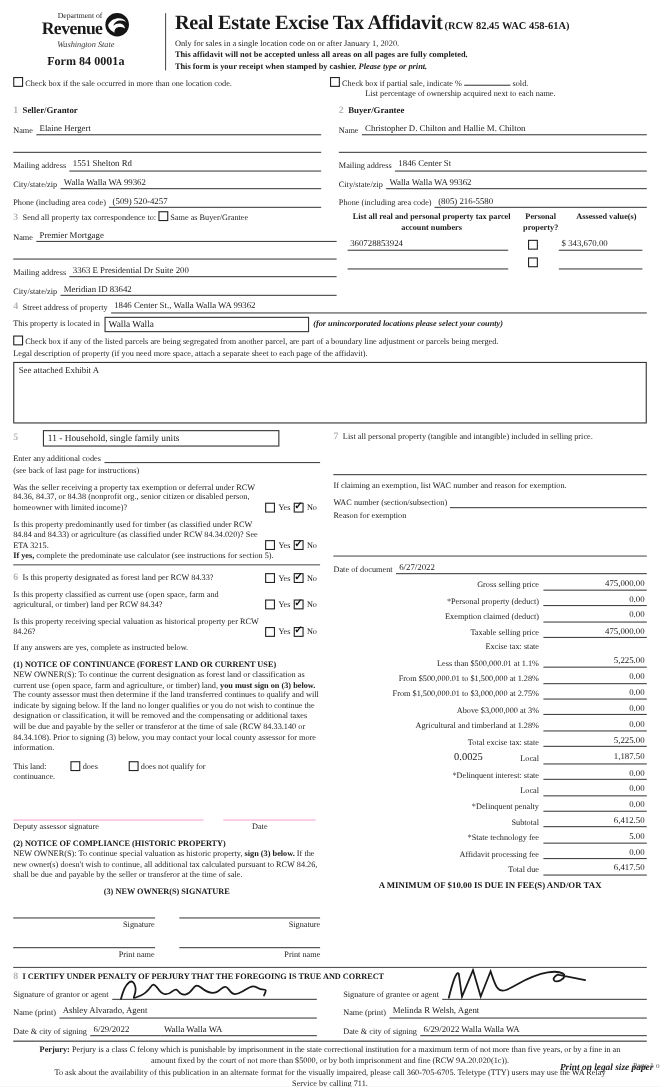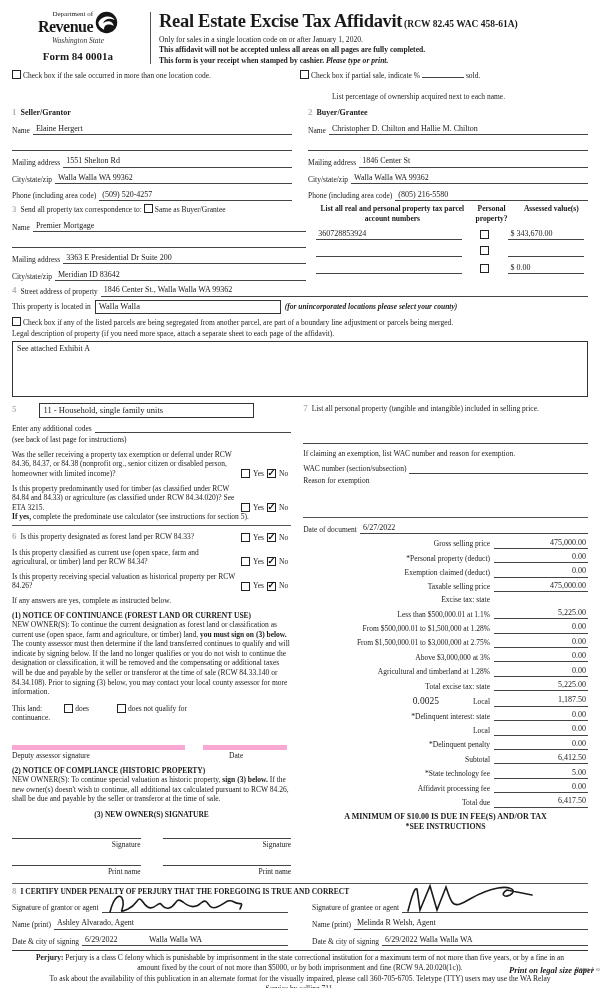--- a/index.html
+++ b/index.html
@@ -23,21 +23,21 @@
   .rcw{font-size:9.5px;font-weight:bold;}
   .instr{font-size:7.6px;margin-top:1px;}
   
   .cb{display:inline-block;width:7px;height:7px;border:1px solid #222;position:relative;
       vertical-align:-1px;margin-right:2px;background:#fff;flex:none;}
   .cb.checked::after{content:"\2713";position:absolute;left:-0.5px;top:-3.5px;font-size:9.5px;font-weight:bold;color:#111;}
   .cbrow{display:flex;margin-top:4px;}
   .cbleft{width:50%;}
   .cbright{width:50%;}
   .blank{display:inline-block;width:42px;border-bottom:1px solid #444;height:7px;margin:0 2px;}
-  .indent{margin-left:32px;margin-top:12px;}
+  .indent{margin-left:32px;}
   
   .twocol{display:flex;gap:16px;}
   .col{flex:1;min-width:0;}
   .sec-h{margin-top:5px;}
   .secnum{color:#b4b4b4;font-weight:bold;font-size:9px;margin-right:4px;}
   .sec-title{font-weight:bold;font-size:8px;}
   .frow2{display:flex;align-items:flex-end;margin-top:5.5px;}
   .lbl{white-space:nowrap;margin-right:3px;}
   .fill{flex:1;border-bottom:1px solid #444;min-height:9px;padding:0 3px 0 3px;font-size:8px;}
   
@@ -61,21 +61,21 @@
   .codebox{display:inline-block;border:1.3px solid #333;width:205px;font-size:8.5px;padding:1px 4px;vertical-align:middle;}
   .qrow{display:flex;align-items:flex-end;margin-top:5px;}
   .qtext{flex:1;padding-right:4px;}
   .yn{white-space:nowrap;display:flex;align-items:center;}
   .yn span{margin-right:3px;}
   .rule-b{border-bottom:1px solid #555;padding-bottom:3px;}
   .notice-t{font-weight:bold;margin-top:5px;}
   .landrow{display:flex;align-items:center;margin-top:7px;}
   .landrow .grp{margin-right:28px;display:flex;align-items:center;}
   .sigline-row{display:flex;gap:18px;margin-top:22px;}
-  .sigline{border-top:5px solid #f9a8d4;padding-top:1px;}
+  .sigline{border-top:1px solid #f9a8d4;padding-top:1px;margin-top:12px;}
   .w60{width:62%;}.w30{width:30%;}
   .center{text-align:center;}
   .sig-grid{display:grid;grid-template-columns:1fr 1fr;column-gap:22px;margin-top:18px;}
   .sig-grid .cell{border-top:1px solid #444;padding-top:1px;margin-top:16px;text-align:right;}
   .sig-grid .cell.first{margin-top:0;}
   
   .frow{display:flex;justify-content:flex-end;align-items:flex-end;margin-top:3.2px;}
   .flbl{text-align:right;white-space:nowrap;}
   .fval{width:92px;border-bottom:1px solid #444;text-align:right;margin-left:4px;min-height:9px;font-size:8px;padding-right:2px;flex:none;}
   .fval.noline{border-bottom:none;}
@@ -215,25 +215,20 @@
       <div class="prow">
         <span class="pnum">360728853924</span>
         <span class="pcb"><span class="cb"></span></span>
         <span class="pval">$ 343,670.00</span>
       </div>
       <div class="prow">
         <span class="pnum"></span>
         <span class="pcb"><span class="cb"></span></span>
         <span class="pval"></span>
       </div>
-      <div class="prow">
-        <span class="pnum"></span>
-        <span class="pcb"><span class="cb"></span></span>
-        <span class="pval">$ 0.00</span>
-      </div>
     </div>
   </div>
 
   <div style="margin-top:4px;">
     <div class="frow2" style="margin-top:2px;">
         <span class="secnum">4</span>
         <span class="lbl">Street address of property</span>
         <span class="fill">1846 Center St.,  Walla Walla WA 99362</span>
       </div>
     <div style="margin-top:3px;">
@@ -430,21 +425,20 @@
       <div class="frow">
           <span class="flbl">Affidavit processing fee</span>
           <span class="fval">0.00</span>
         </div>
       <div class="frow">
           <span class="flbl">Total due</span>
           <span class="fval">6,417.50</span>
         </div>
 
       <div class="center bold" style="margin-top:4px;font-size:8px;">A MINIMUM OF $10.00 IS DUE IN FEE(S) AND/OR TAX</div>
-      <div class="center bold" style="font-size:7.8px;">*SEE INSTRUCTIONS</div>
     </div>
   </div>
 
   <div class="certify">
     <div><span class="secnum">8</span><span class="bold">I CERTIFY UNDER PENALTY OF PERJURY THAT THE FOREGOING IS TRUE AND CORRECT</span></div>
     <div class="cert-cols">
       <div class="ccol">
         <div class="frow2">
             <span class="lbl">Signature of grantor or agent</span>
           <span class="fill sigfield">

